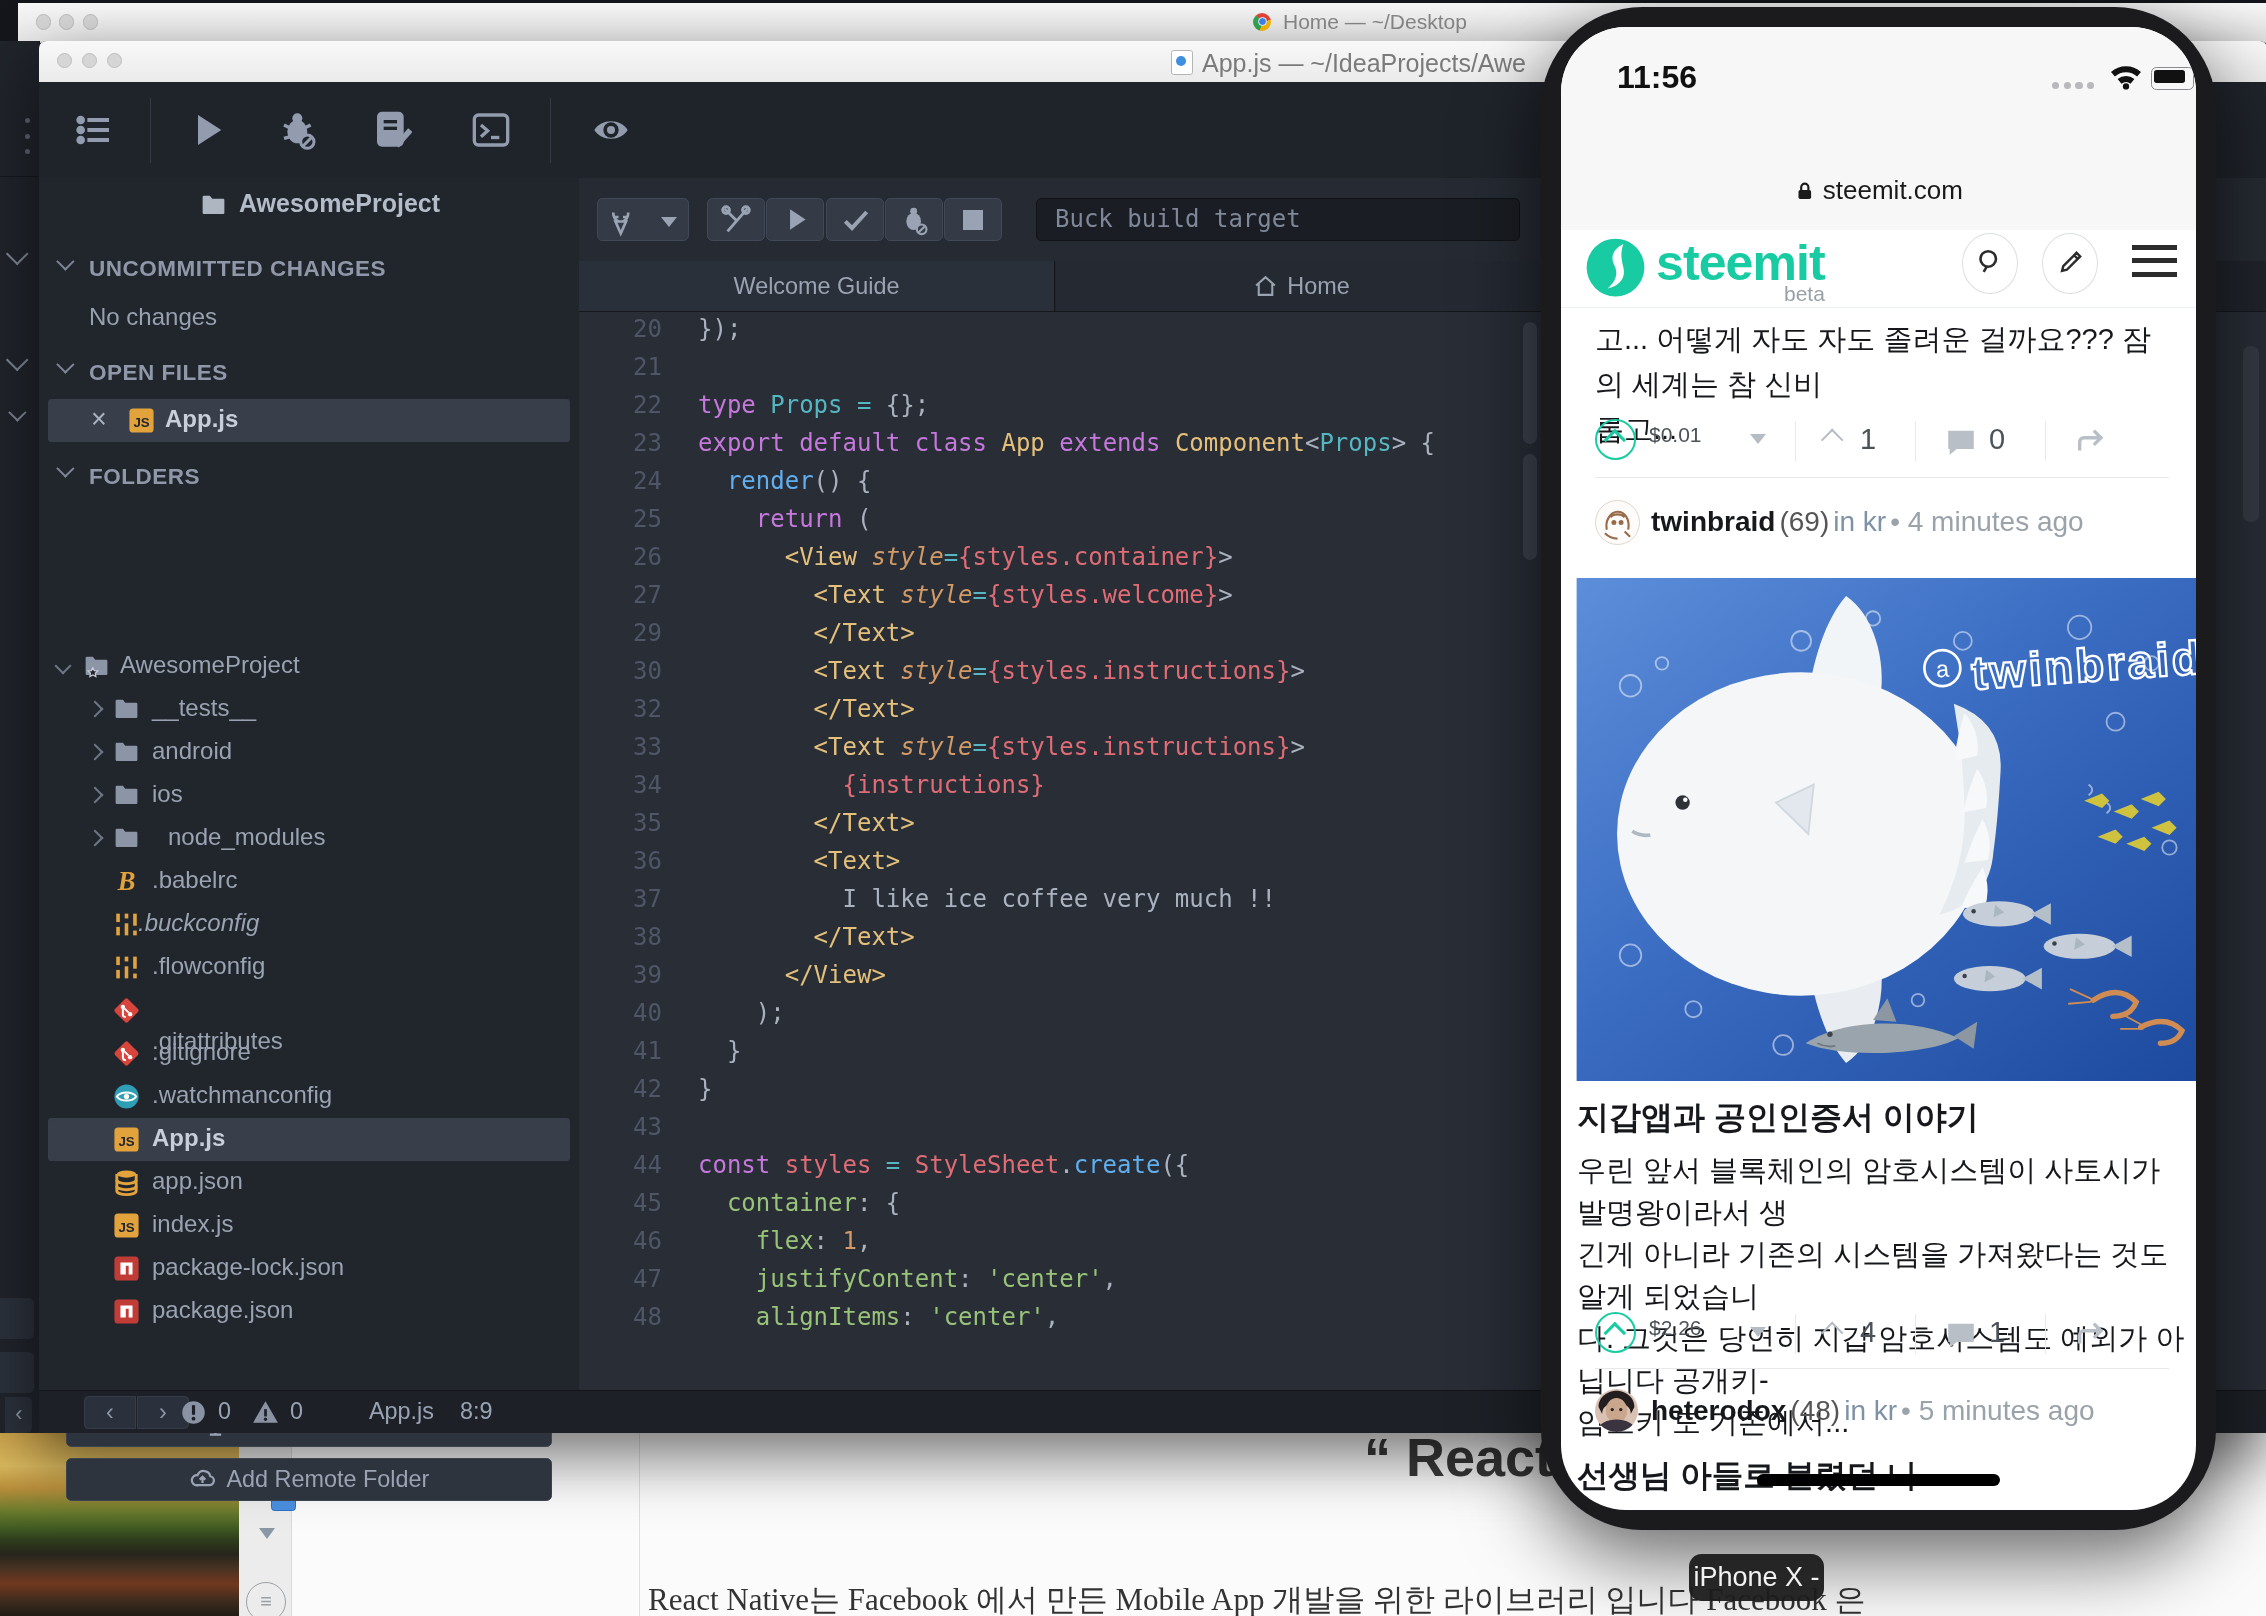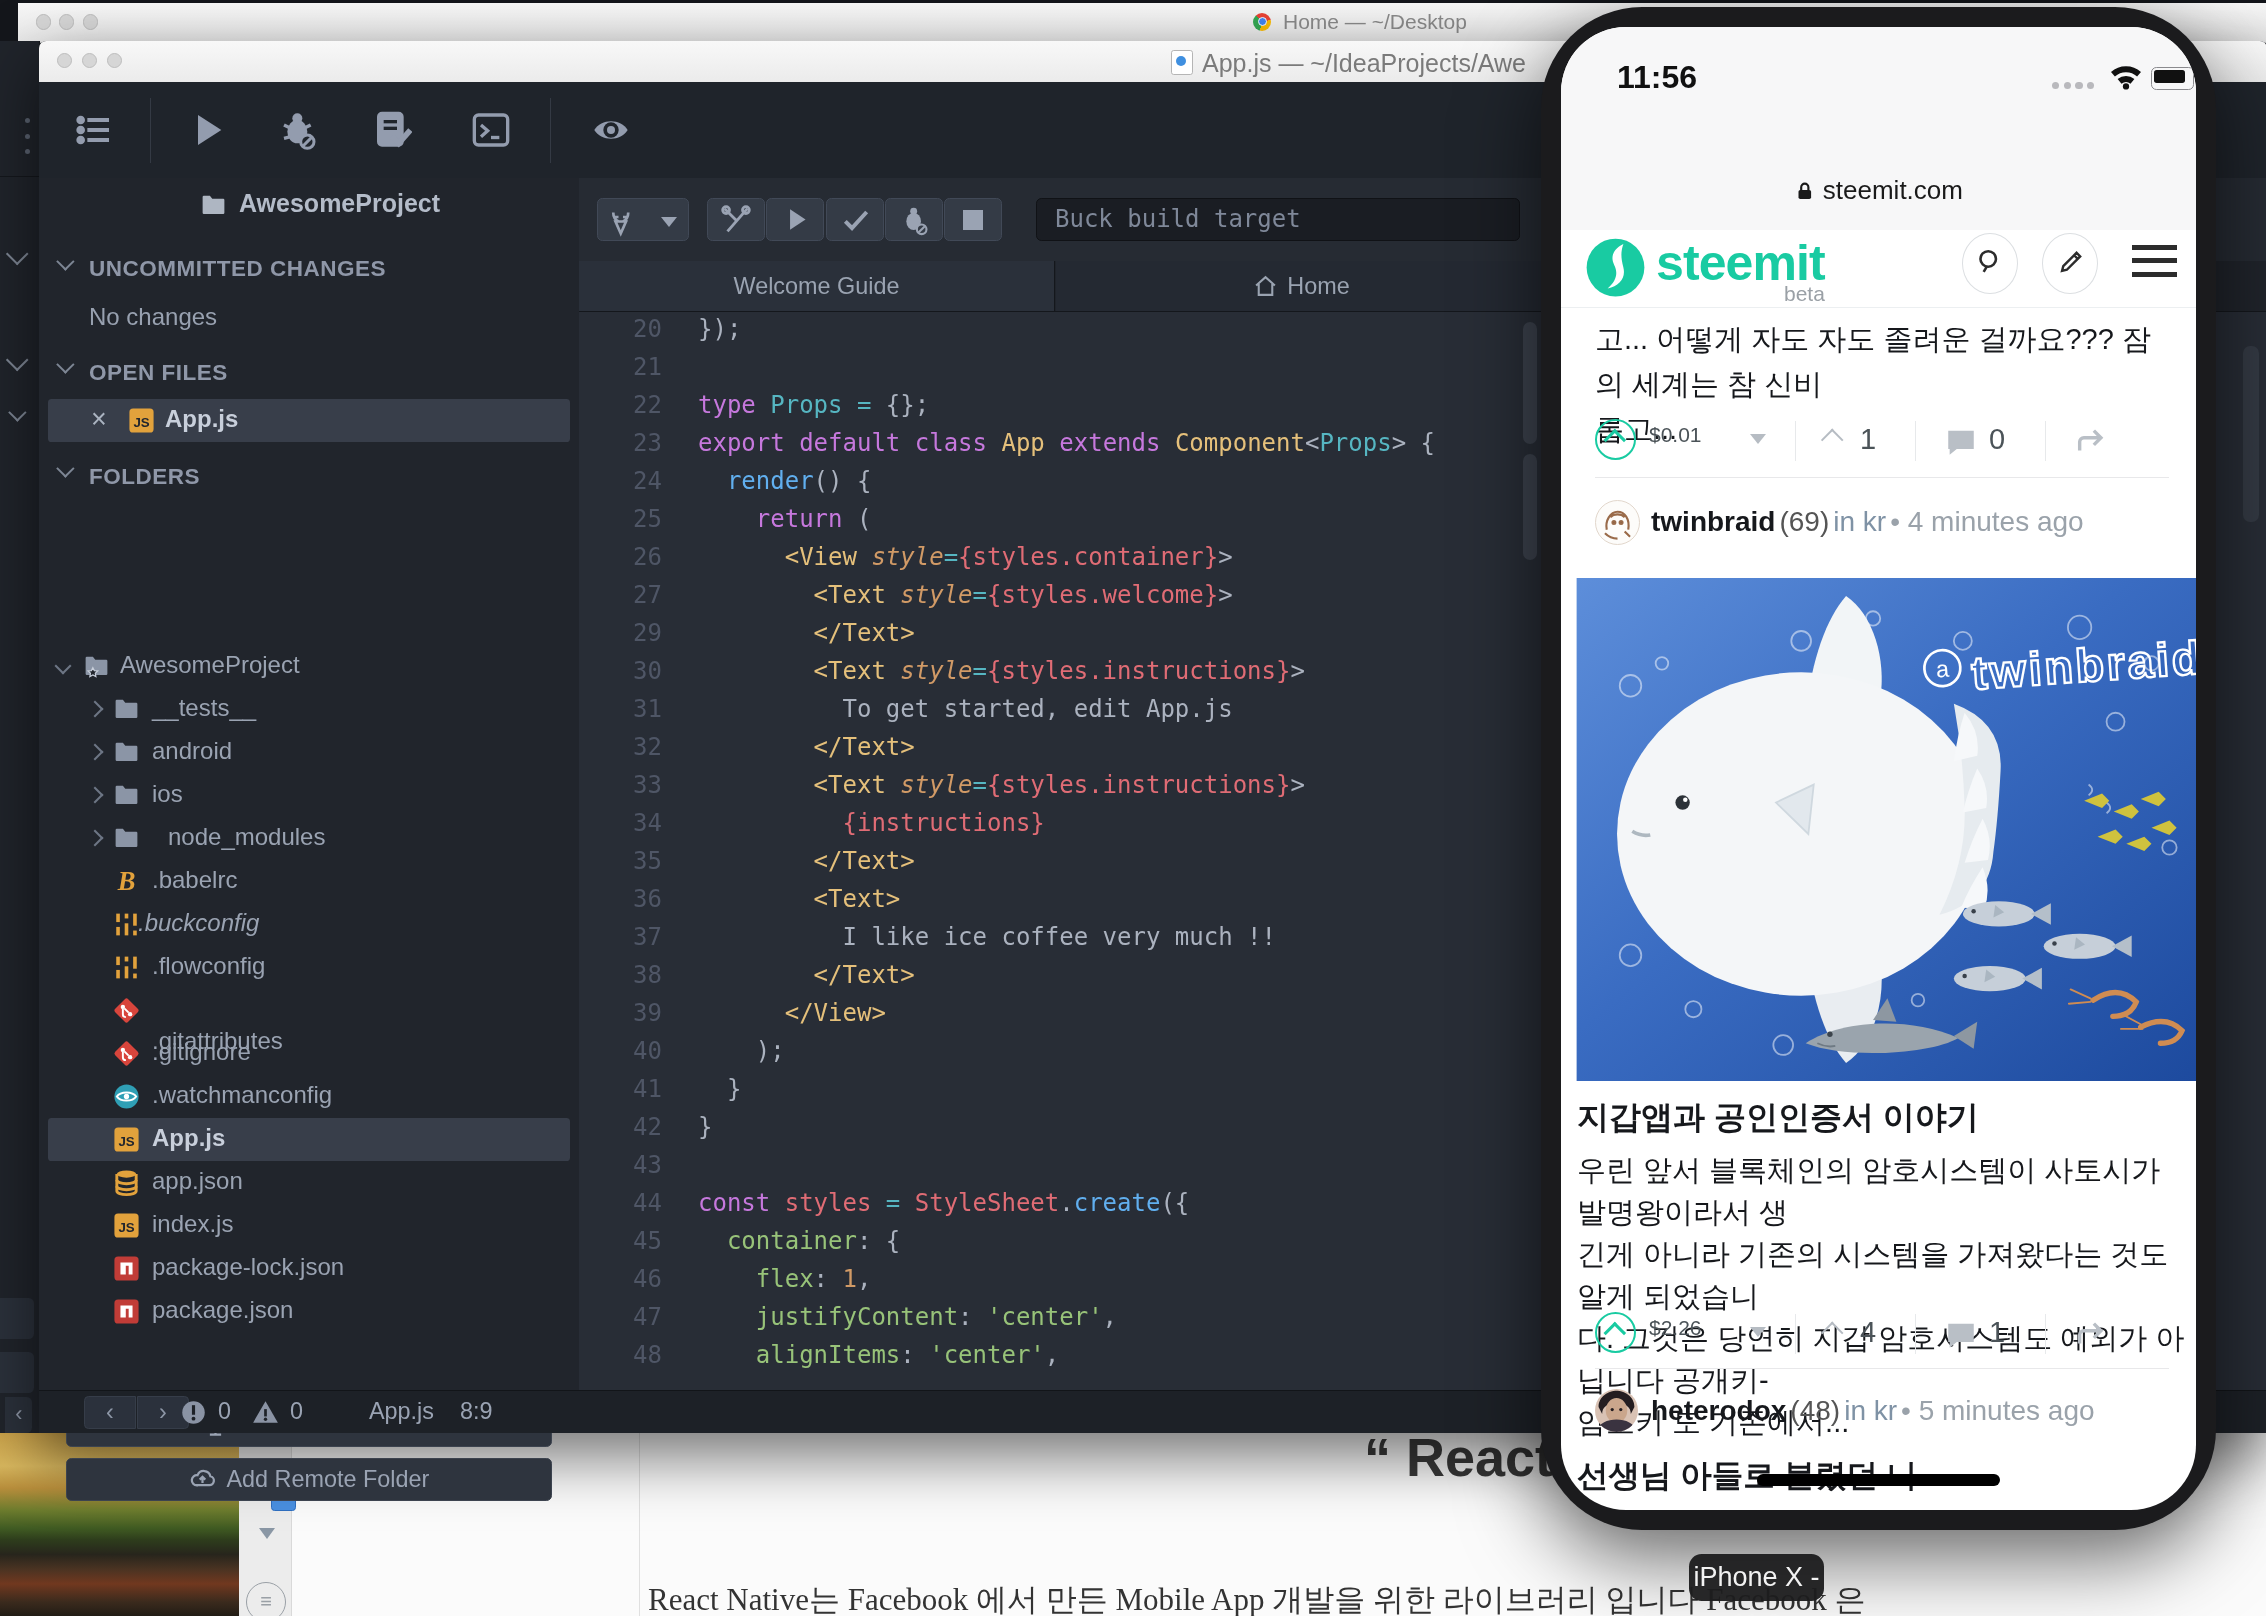--- a/index.html
+++ b/index.html
@@ -431,21 +431,20 @@
           <div class="cl"><span class="ln">20</span><span class="cd"><span class="p">});</span></span></div>
           <div class="cl"><span class="ln">21</span><span class="cd"></span></div>
           <div class="cl"><span class="ln">22</span><span class="cd"><span class="k">type</span><span class="p"> </span><span class="ty">Props</span><span class="p"> </span><span class="ty">=</span><span class="p"> {};</span></span></div>
           <div class="cl"><span class="ln">23</span><span class="cd"><span class="k">export</span><span class="p"> </span><span class="k">default</span><span class="p"> </span><span class="k">class</span><span class="p"> </span><span class="tag">App</span><span class="p"> </span><span class="k">extends</span><span class="p"> </span><span class="tag">Component</span><span class="p">&lt;</span><span class="ty">Props</span><span class="p">&gt; {</span></span></div>
           <div class="cl"><span class="ln">24</span><span class="cd"><span class="p">  </span><span class="fn">render</span><span class="p">() {</span></span></div>
           <div class="cl"><span class="ln">25</span><span class="cd"><span class="p">    </span><span class="k">return</span><span class="p"> (</span></span></div>
           <div class="cl"><span class="ln">26</span><span class="cd"><span class="p">      </span><span class="tag">&lt;View</span><span class="p"> </span><span class="attr">style</span><span class="ty">=</span><span class="val">{styles.container}</span><span class="p">&gt;</span></span></div>
           <div class="cl"><span class="ln">27</span><span class="cd"><span class="p">        </span><span class="tag">&lt;Text</span><span class="p"> </span><span class="attr">style</span><span class="ty">=</span><span class="val">{styles.welcome}</span><span class="p">&gt;</span></span></div>
           <div class="cl"><span class="ln">29</span><span class="cd"><span class="p">        </span><span class="tag">&lt;/Text&gt;</span></span></div>
           <div class="cl"><span class="ln">30</span><span class="cd"><span class="p">        </span><span class="tag">&lt;Text</span><span class="p"> </span><span class="attr">style</span><span class="ty">=</span><span class="val">{styles.instructions}</span><span class="p">&gt;</span></span></div>
-          <div class="cl"><span class="ln">31</span><span class="cd"><span class="p">          To get started, edit App.js</span></span></div>
           <div class="cl"><span class="ln">32</span><span class="cd"><span class="p">        </span><span class="tag">&lt;/Text&gt;</span></span></div>
           <div class="cl"><span class="ln">33</span><span class="cd"><span class="p">        </span><span class="tag">&lt;Text</span><span class="p"> </span><span class="attr">style</span><span class="ty">=</span><span class="val">{styles.instructions}</span><span class="p">&gt;</span></span></div>
           <div class="cl"><span class="ln">34</span><span class="cd"><span class="p">          </span><span class="val">{instructions}</span></span></div>
           <div class="cl"><span class="ln">35</span><span class="cd"><span class="p">        </span><span class="tag">&lt;/Text&gt;</span></span></div>
           <div class="cl"><span class="ln">36</span><span class="cd"><span class="p">        </span><span class="tag">&lt;Text&gt;</span></span></div>
           <div class="cl"><span class="ln">37</span><span class="cd"><span class="p">          I like ice coffee very much !!</span></span></div>
           <div class="cl"><span class="ln">38</span><span class="cd"><span class="p">        </span><span class="tag">&lt;/Text&gt;</span></span></div>
           <div class="cl"><span class="ln">39</span><span class="cd"><span class="p">      </span><span class="tag">&lt;/View&gt;</span></span></div>
           <div class="cl"><span class="ln">40</span><span class="cd"><span class="p">    );</span></span></div>
           <div class="cl"><span class="ln">41</span><span class="cd"><span class="p">  }</span></span></div>

